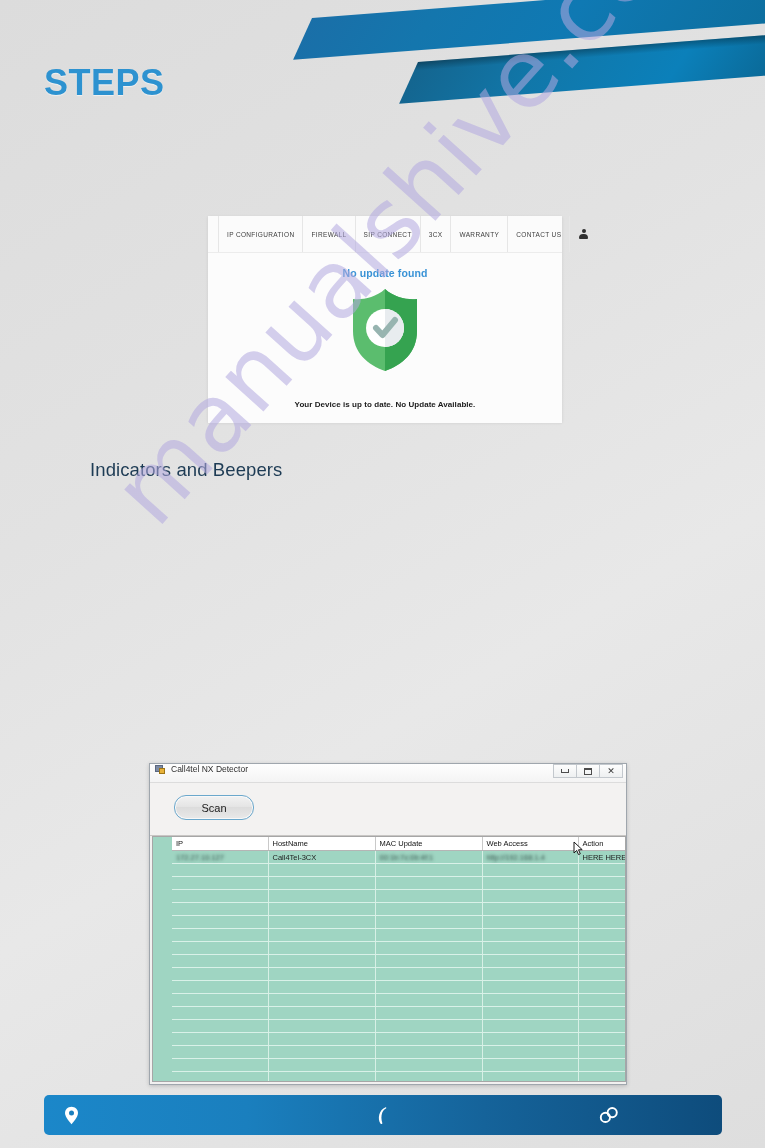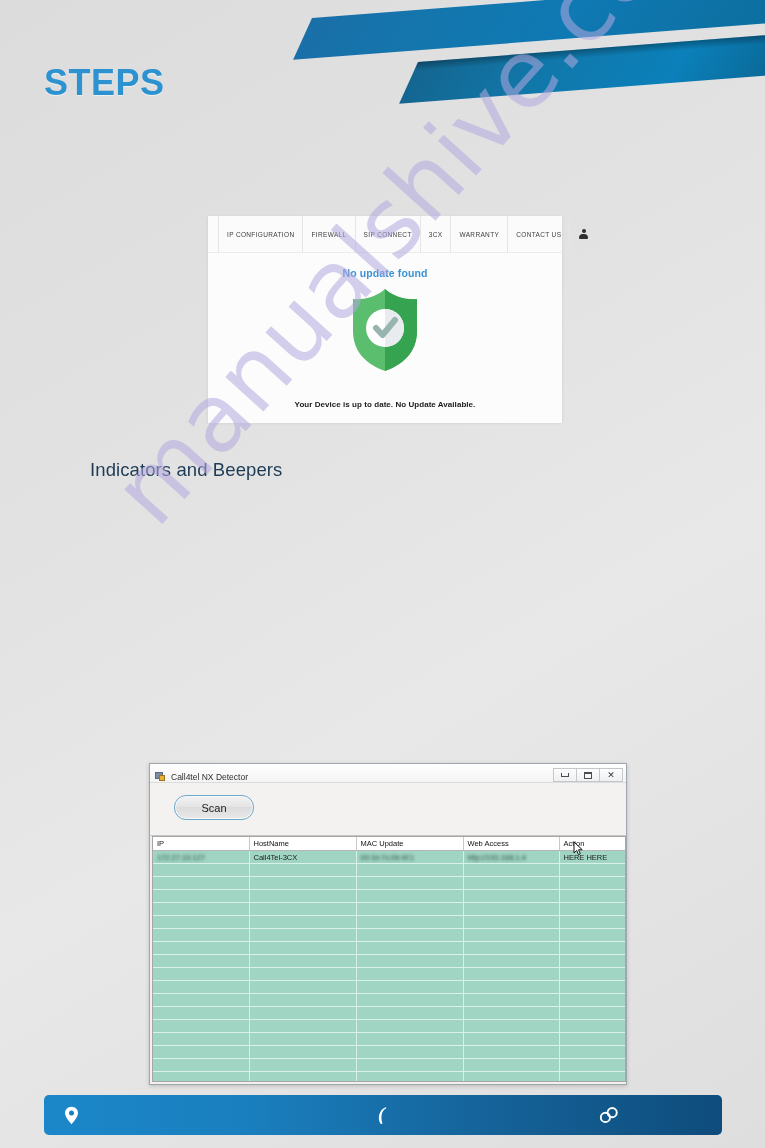--- a/index.html
+++ b/index.html
@@ -183,21 +183,21 @@
     width: 478px;
     height: 322px;
     background: #f2f1f0;
     border: 1px solid #9fa6ad;
     box-shadow: 0 1px 4px rgba(0,0,0,0.18);
     box-sizing: border-box;
   }
   .titlebar {
     height: 19px;
     display: flex;
-    align-items: flex-end;
+    align-items: flex-start;
     background: linear-gradient(180deg, #fefefe 0%, #f4f4f4 100%);
     border-bottom: 1px solid #dcdcdc;
     padding-left: 5px;
     box-sizing: border-box;
   }
   .app-icon {
     width: 11px; height: 11px;
     margin-right: 5px;
     position: relative;
     flex: none;
@@ -292,20 +292,21 @@
     background: #9fd5c2;
     box-sizing: border-box;
     overflow: hidden;
   }
   table.grid {
     width: 100%;
     border-collapse: collapse;
     table-layout: fixed;
     font-size: 7.5px;
     color: #1c1c1c;
+    margin-left: 19px;
   }
   table.grid th {
     background: #ffffff;
     text-align: left;
     font-weight: normal;
     font-size: 7.5px;
     padding: 2px 4px;
     border-right: 1px solid #c9c9c9;
     border-bottom: 1px solid #b5b5b5;
     height: 12px;

